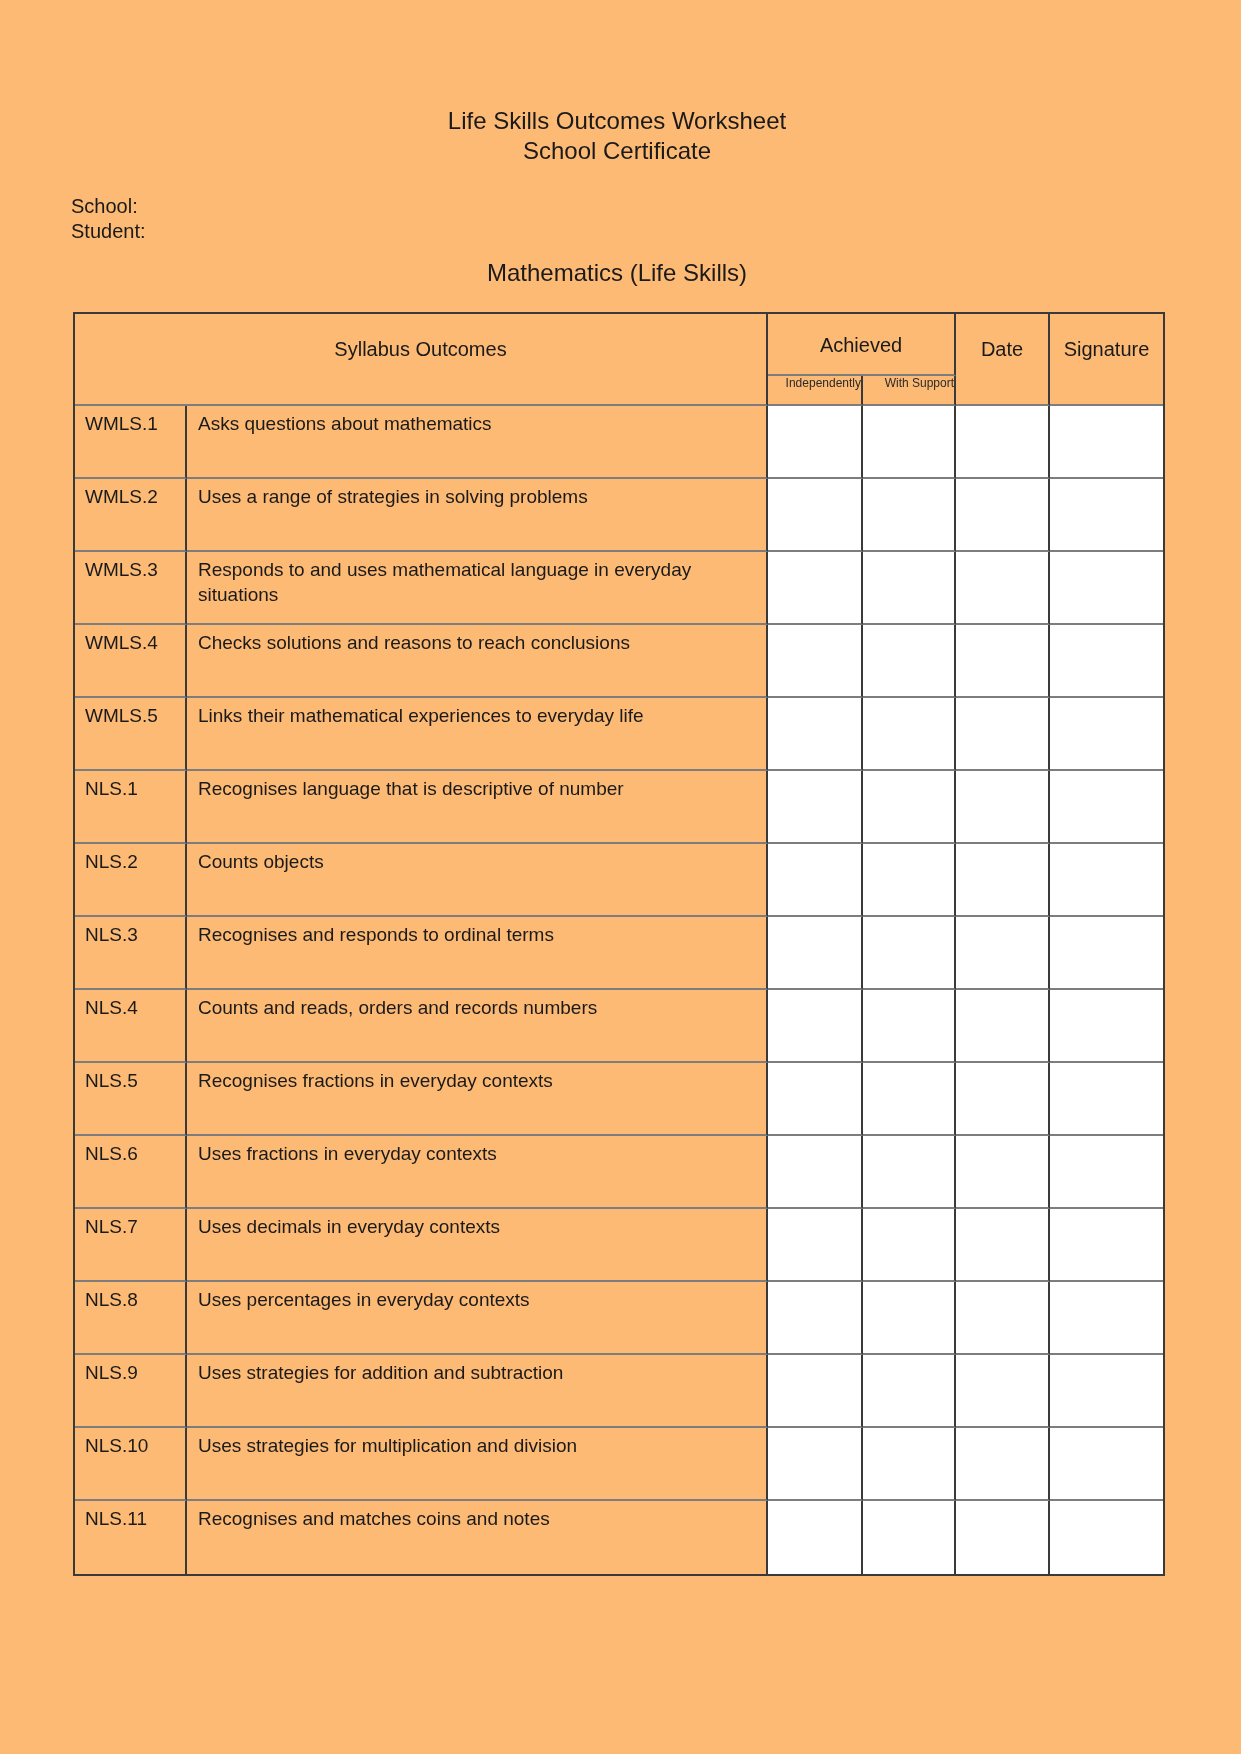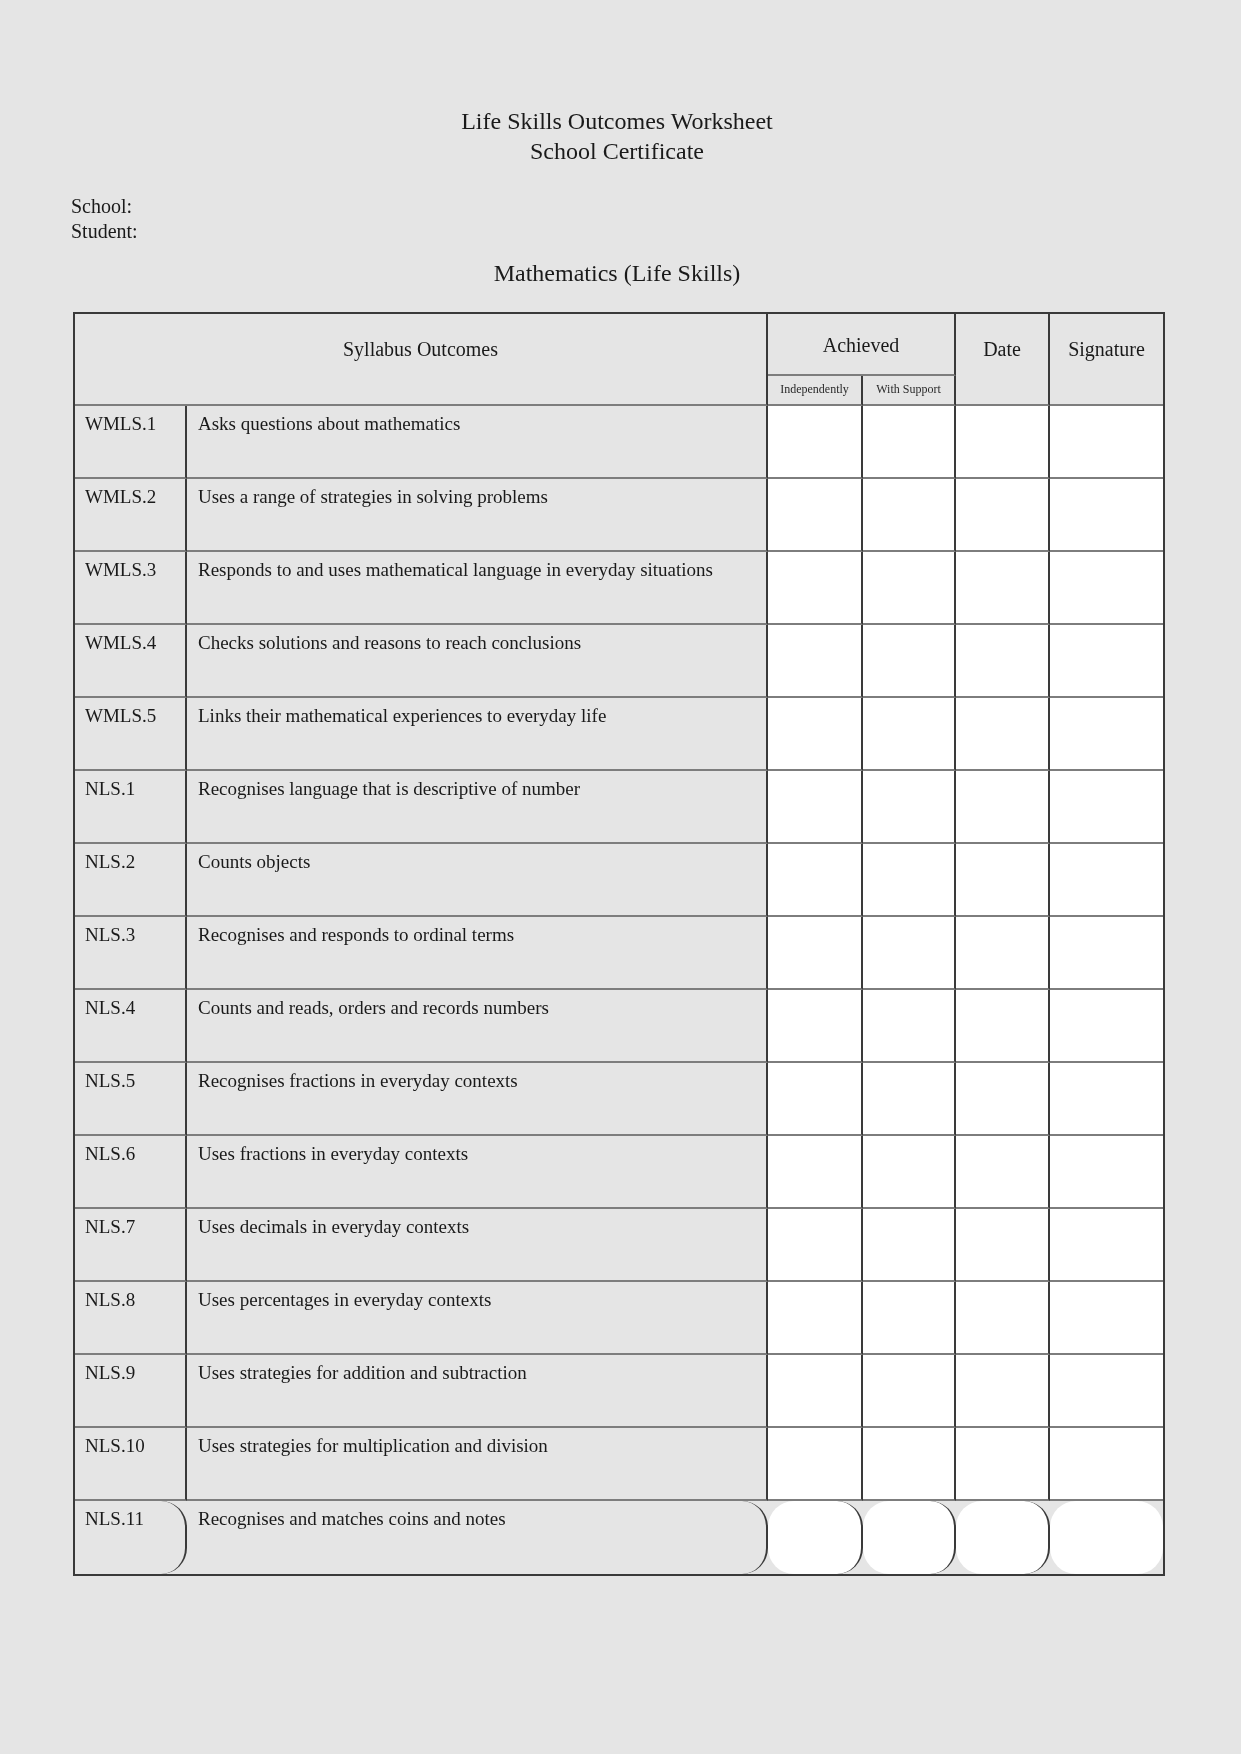--- a/index.html
+++ b/index.html
@@ -1,22 +1,22 @@
 <!DOCTYPE html>
 <html><head>
 <meta charset="utf-8">
 <style>
   * { margin: 0; padding: 0; box-sizing: border-box; }
   html, body { background: #ffffff; }
   .page {
     position: relative;
     width: 1241px;
     height: 1754px;
-    background: #e5e5e5;
-    font-family: Liberation Serif, serif;
+    background: #fdba74;
+    font-family: Liberation Sans, sans-serif;
     color: #1a1a1a;
     overflow: hidden;
   }
   .title-block {
     position: absolute;
     left: 73px; top: 106px; width: 1088px;
     text-align: center;
     font-size: 24px;
     line-height: 30px;
     color: #1a1a1a;
@@ -66,37 +66,36 @@
     font-size: 20px;
     padding-top: 20px;
     border-bottom: 2px solid #4a4a4a;
   }
   th.datehead, th.sighead {
     text-align: center;
     font-size: 20px;
     padding-top: 24px;
   }
   th.sub {
-    text-align: center;
+    text-align: right;
     font-size: 12px;
-    padding-top: 6px;
     color: #2a2a2a;
   }
   td.code {
     font-size: 19px;
     padding: 5px 4px 0 10px;
     line-height: 25px;
   }
   td.desc {
     font-size: 19px;
     padding: 5px 30px 0 11px;
     line-height: 25px;
   }
   td.blank { background: #ffffff; }
-  tr.brow:last-child td { border-bottom: none; border-radius: 26px; }
+  tr.brow:last-child td { border-bottom: none; }
   .no-r { border-right: none !important; }
   .continued {
     position: absolute;
     left: 73px; top: 1577px; width: 1088px;
     text-align: right;
     font-style: italic;
     font-size: 19px;
   }
 </style>
 </head>

